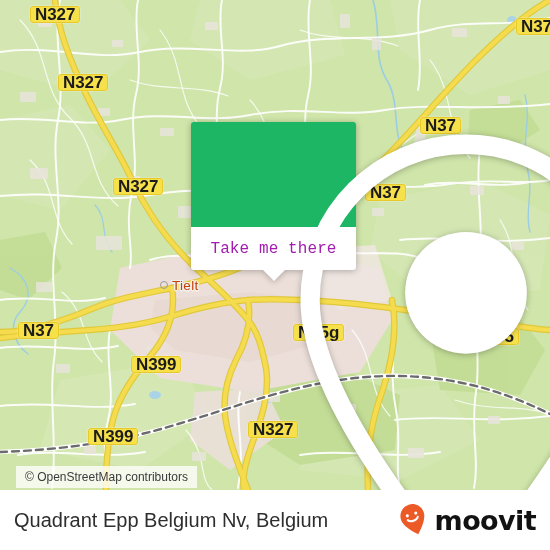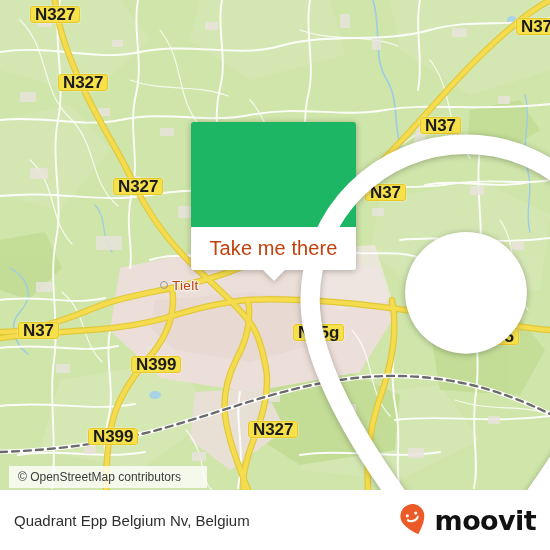--- a/index.html
+++ b/index.html
@@ -97,43 +97,43 @@
     background: #ffffff;
     height: 43px;
     border-bottom-left-radius: 3px;
     border-bottom-right-radius: 3px;
     display: flex;
     align-items: center;
     justify-content: center;
     position: relative;
   }
   #popup-foot-label {
-    color: #c2410c;
-    font-size: 20px;
-    font-family: Liberation Sans, sans-serif;
+    color: #a21caf;
+    font-size: 16px;
+    font-family: Liberation Mono, monospace;
     letter-spacing: 0.1px;
   }
   #popup-tail {
     position: absolute;
     left: 50%;
     bottom: -11px;
     margin-left: -11px;
     width: 0; height: 0;
     border-left: 11px solid transparent;
     border-right: 11px solid transparent;
     border-top: 11px solid #ffffff;
   }
 
   
   #attribution {
     position: absolute;
-    left: 9px;
+    left: 16px;
     top: 466px;
     height: 22px;
-    padding: 0 26px 0 9px;
+    padding: 0 9px 0 9px;
     display: flex;
     align-items: center;
     background: rgba(255,255,255,0.78);
     color: #3b3b3b;
     font-size: 12px;
     font-family: "Liberation Sans", sans-serif;
     white-space: nowrap;
   }
 
   
@@ -145,21 +145,21 @@
     height: 60px;
     background: #ffffff;
     display: flex;
     align-items: center;
     justify-content: space-between;
     box-sizing: border-box;
     padding: 0 14px 0 14px;
   }
   #footer-title {
     color: #2e2e2e;
-    font-size: 15px;
+    font-size: 20px;
     font-family: "Liberation Sans", sans-serif;
     white-space: nowrap;
   }
   #brand {
     display: flex;
     align-items: center;
     gap: 6px;
   }
   #brand-wordmark {
     color: #121212;

